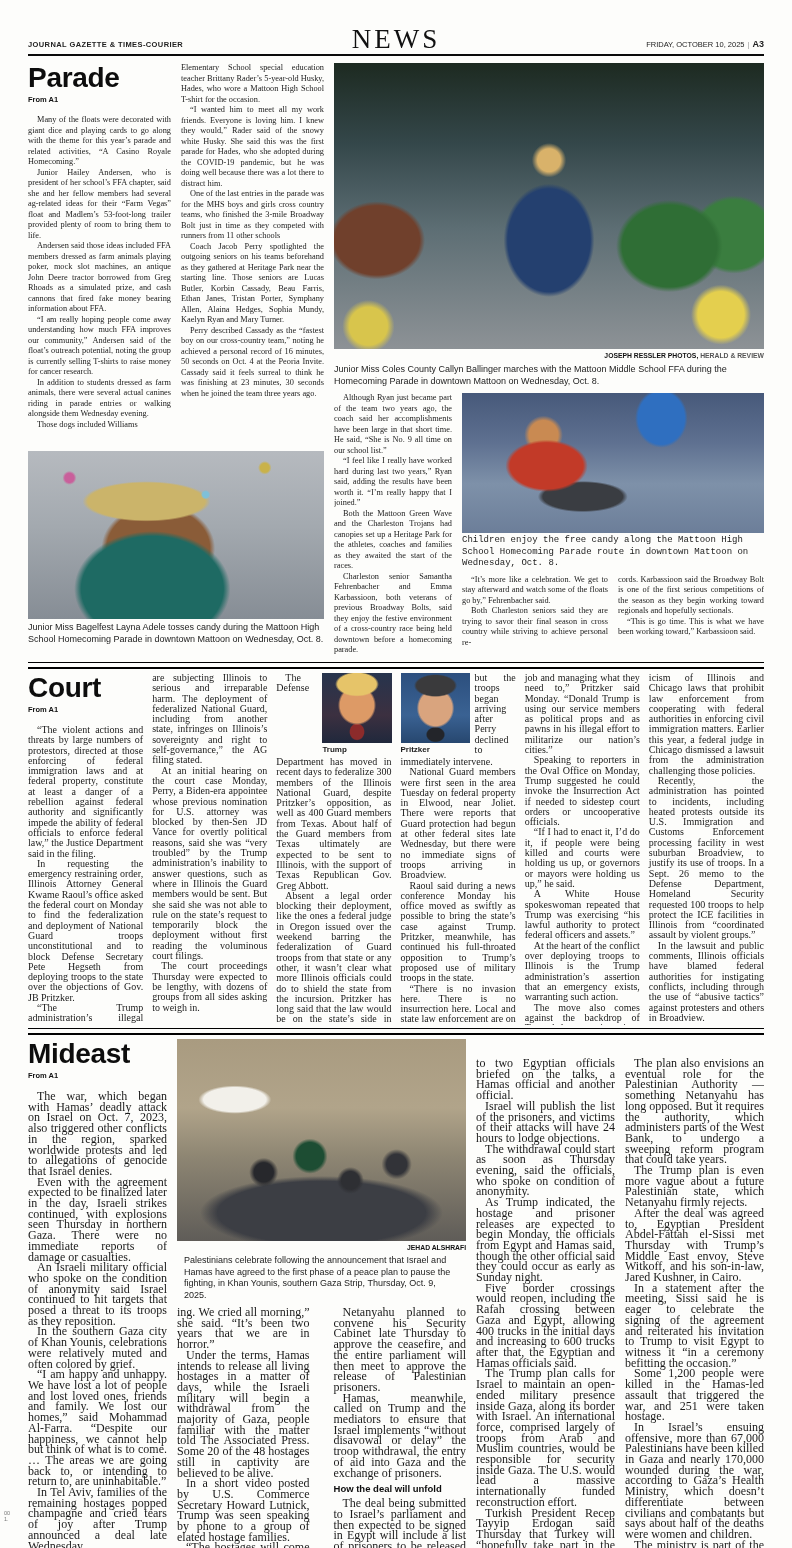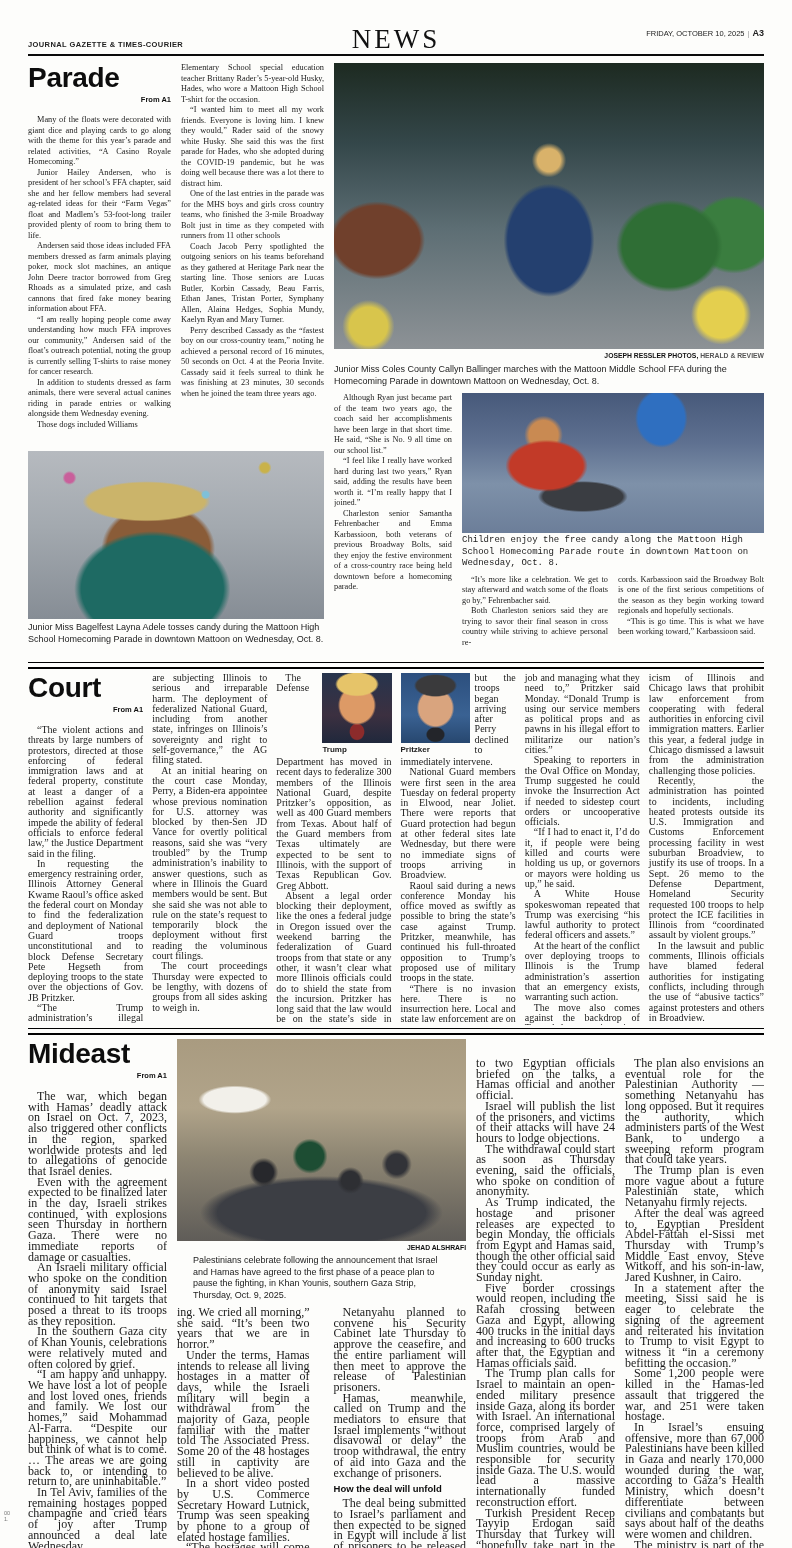--- a/index.html
+++ b/index.html
@@ -5,26 +5,26 @@
   html,body{margin:0;padding:0;background:#e8e8e6;}
   .page{position:relative;width:792px;height:1548px;background:#fdfdfb;margin:0 auto;
         box-sizing:border-box;padding:10px 28px 0;overflow:hidden;color:#1a1a1a;
         font-family:"Liberation Serif", serif;}
   
   .masthead{position:relative;height:44px;border-bottom:2.5px solid #0a0a0a;}
   .masthead .pub{position:absolute;left:0;bottom:5px;font:600 7.5px "Liberation Sans",sans-serif;
         letter-spacing:.4px;color:#222;}
   .masthead .news{position:absolute;left:50%;transform:translateX(-50%);bottom:1px;
         font:400 27px/27px "Liberation Serif",serif;letter-spacing:3px;color:#111;}
-  .masthead .dateline{position:absolute;right:0;bottom:16px;font:400 7.5px "Liberation Sans",sans-serif;color:#222;}
+  .masthead .dateline{position:absolute;right:0;bottom:5px;font:400 7.5px "Liberation Sans",sans-serif;color:#222;}
   .masthead .dateline b{font-size:9px;}
   .masthead .sep{margin:0 3px;color:#999;}
   
   h1.headline{margin:0 0 2px;font:700 28px/30px "Liberation Sans",sans-serif;letter-spacing:-.3px;color:#0d0d0d;}
-  .fromline{font:700 7.5px "Liberation Sans",sans-serif;margin:0 0 11px;color:#111;text-align:right;}
+  .fromline{font:700 7.5px "Liberation Sans",sans-serif;margin:0 0 11px;color:#111;}
   .body p{margin:0;text-indent:9px;text-align:justify;}
   .cont > .body > p:first-child, .body.cont > p:first-child{text-indent:0;}
   .caption{font:400 9px/11.5px "Liberation Sans",sans-serif;color:#1c1c1c;}
   .credit{font:700 6.8px/9px "Liberation Sans",sans-serif;text-align:right;color:#111;margin:2px 0;}
   .credit .org{color:#555;}
   figure{margin:0;}
   .ph{width:100%;}
   .section-rule{height:4px;border-top:1px solid #000;border-bottom:2px solid #000;margin:3px 0 4px;}
   
   .parade{display:flex;gap:10px;height:596px;overflow:hidden;margin-top:7px;}
@@ -92,21 +92,21 @@
   .m-photo-block{flex:2.08;display:flex;flex-direction:column;min-width:0;}
   .photo-gaza .ph{height:202px;
      background:
        radial-gradient(ellipse 18% 10% at 20% 30%, #f2f0ea 0 60%, transparent 70%),
        radial-gradient(circle at 46% 58%, #1d4d33 0 7%, transparent 9%),
        radial-gradient(circle at 30% 66%, #27282c 0 4%, transparent 6%),
        radial-gradient(circle at 60% 70%, #2e2f33 0 4%, transparent 6%),
        radial-gradient(circle at 76% 62%, #323338 0 4%, transparent 6%),
        radial-gradient(ellipse 60% 26% at 50% 86%, #3c3e44 0 60%, transparent 70%),
        linear-gradient(180deg,#a99b80 0%,#b1a48a 34%,#8e8673 58%,#5f5c58 100%);}
-  .m-caption{margin:1px 16px 6px;}
+  .m-caption{margin:1px 7px 6px;}
   .m-cols{display:flex;gap:24px;overflow:hidden;}
   .m-cols .mcell{flex:1;min-width:0;}
   .subhead{font:700 9.5px/12px "Liberation Sans",sans-serif;margin:5px 0 3px;color:#0d0d0d;}
   .toppad{padding-top:19px;}
   
   .page-marker{position:absolute;left:4px;bottom:26px;font:400 5.5px/6px "Liberation Sans",sans-serif;color:#777;}
 </style>
 </head>
 <body>
 
@@ -155,20 +155,21 @@
       <figure class="main-photo">
         <div class="ph"></div>
         <div class="credit"><span>JOSEPH RESSLER PHOTOS,</span><span class="org"> HERALD &amp; REVIEW</span></div>
       </figure>
       <p class="caption main-caption">Junior Miss Coles County Callyn Ballinger marches with the Mattoon Middle School FFA during the Homecoming Parade in downtown Mattoon on Wednesday, Oct. 8.</p>
       <div class="p-right-row">
         <div class="pr-col3">
           <div class="body">
               <p>Although Ryan just became part of the team two years ago, the coach said her accomplishments have been large in that short time. He said, “She is No. 9 all time on our school list.”</p>
               <p>“I feel like I really have worked hard during last two years,” Ryan said, adding the results have been worth it. “I’m really happy that I joined.”</p>
+              <p>Both the Mattoon Green Wave and the Charleston Trojans had canopies set up a Heritage Park for the athletes, coaches and families as they awaited the start of the races.</p>
               <p>Charleston senior Samantha Fehrenbacher and Emma Karbassioon, both veterans of previous Broadway Bolts, said they enjoy the festive environment of a cross-country race being held downtown before a homecoming parade.</p>
             </div>
         </div>
         <div class="child-block">
           <figure class="photo-child">
             <div class="ph"></div>
           </figure>
           <p class="caption child-caption">Children enjoy the free candy along the Mattoon High School Homecoming Parade route in downtown Mattoon on Wednesday, Oct. 8.</p>
           <div class="child-cols">
             <div class="ccell">

